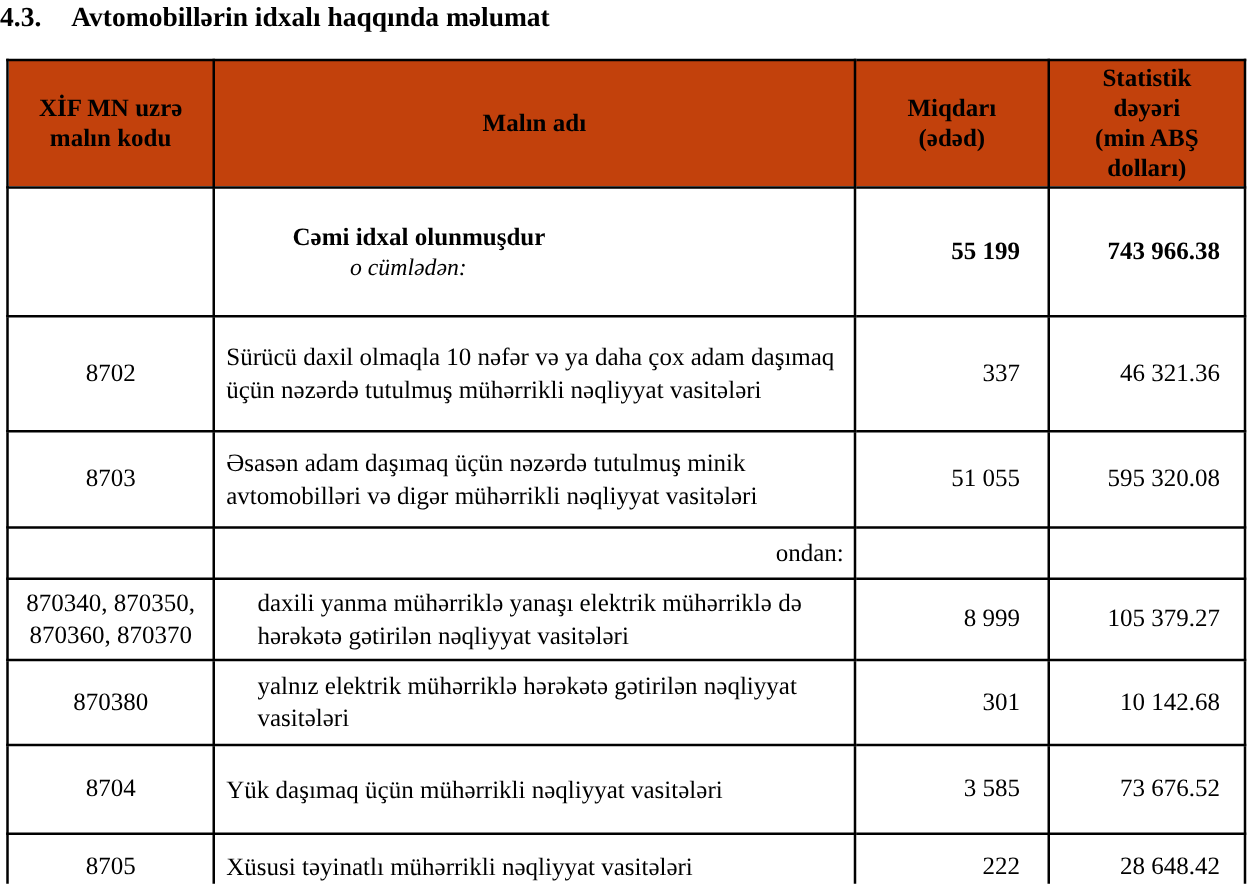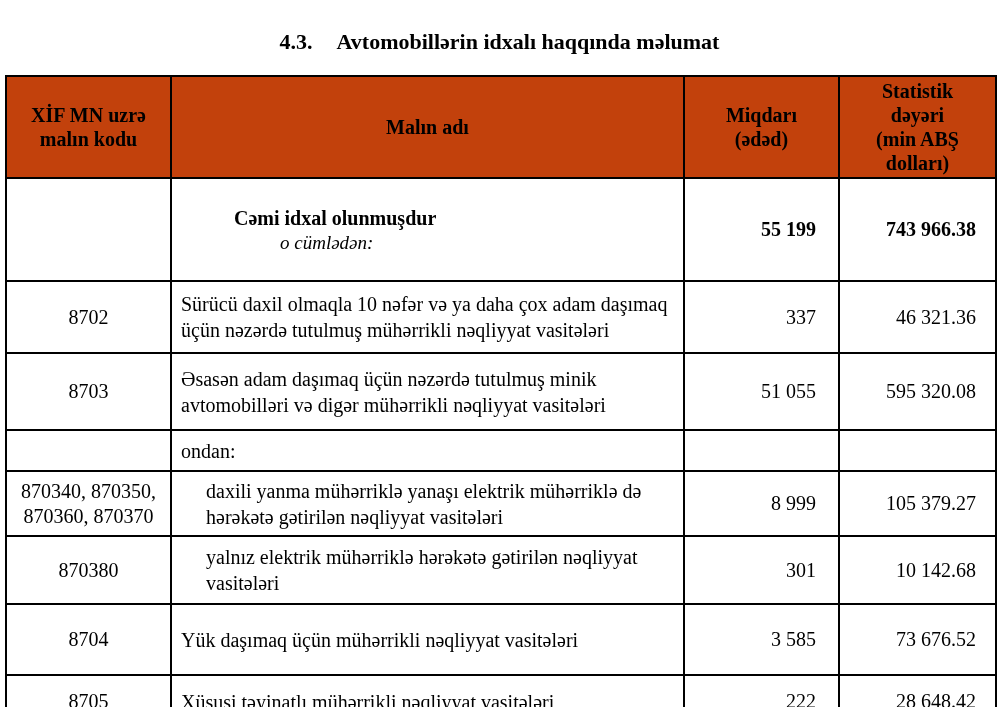--- a/index.html
+++ b/index.html
@@ -11,22 +11,22 @@
     overflow: hidden;
     font-family: "Liberation Serif", "DejaVu Serif", serif;
     color: #000000;
   }
   .page {
     width: 999px;
     height: 707px;
     position: relative;
   }
   .doc-title {
-    padding-top: 28px;
-    text-align: center;
+    padding-top: 0;
+    text-align: left;
     font-weight: bold;
     font-size: 22px;
     line-height: 27px;
     white-space: nowrap;
   }
   .doc-title .title-number {
     display: inline-block;
     margin-right: 24px;
   }
   table.import-table {
@@ -51,41 +51,41 @@
   .import-table th {
     background: #c2410c;
     font-weight: bold;
     text-align: center;
     white-space: pre-line;
     line-height: 24px;
     margin-top: 16px;
   }
   tr.hdr   { height: 97px; }
   tr.row-0 { height: 103px; }
-  tr.row-1 { height: 72px; border-radius: 15px; }
+  tr.row-1 { height: 92px; border-radius: 15px; }
   tr.row-2 { height: 77px; }
   tr.row-3 { height: 41px; }
   tr.row-4 { height: 65px; }
   tr.row-5 { height: 68px; }
   tr.row-6 { height: 71px; }
   tr.row-7 { height: 53px; }
 
   td.code {
     text-align: center;
     white-space: pre-line;
     line-height: 25px;
   }
   td.name {
     text-align: left;
     padding-left: 9px;
     padding-right: 8px;
     line-height: 26px;
   }
   td.name.indent { padding-left: 34px; }
-  td.name.center-name { text-align: left; }
+  td.name.center-name { text-align: right; }
   td.qty {
     text-align: right;
     padding-right: 22px;
   }
   td.val {
     text-align: right;
     padding-right: 19px;
   }
   tr.total-row td.qty,
   tr.total-row td.val { font-weight: bold; }

